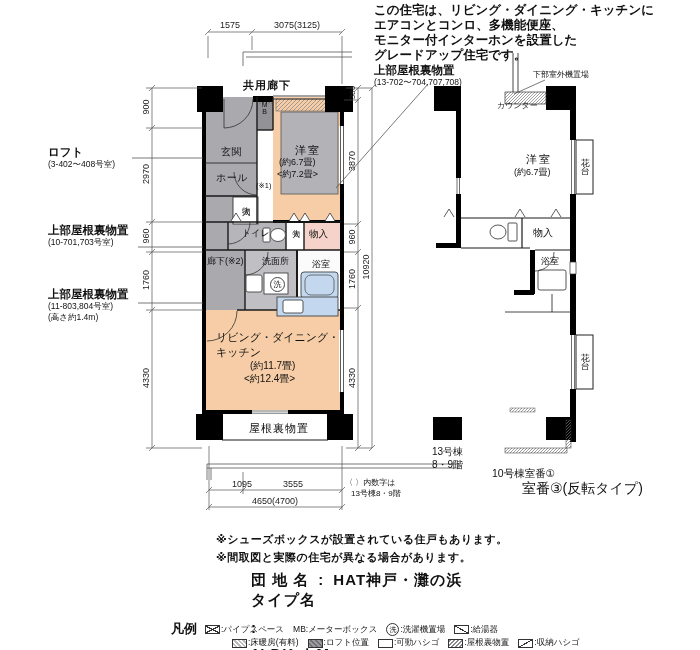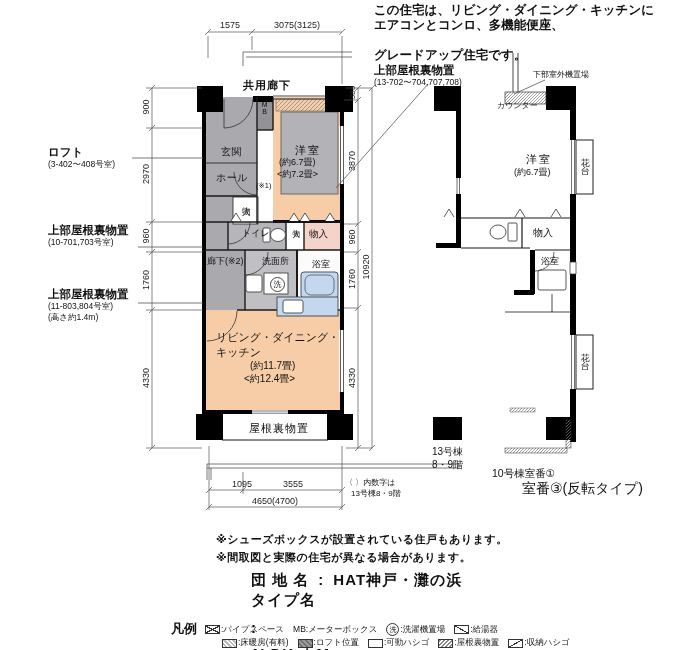--- a/index.html
+++ b/index.html
@@ -218,20 +218,21 @@
       <path d="M300,221 L305,213 L310,221"></path>
       <path d="M325,221 L330,213 L335,221"></path>
       <path d="M444,217 L449,209 L454,217"></path>
       <path d="M515,217 L520,209 L525,217"></path>
       <path d="M551,217 L556,209 L561,217"></path>
     </g>
   </svg>
 
   <div class="lbl b" style="left:374px; top:3px; font-size:12.5px;">この住宅は、リビング・ダイニング・キッチンに</div>
   <div class="lbl b" style="left:374px; top:18px; font-size:12.5px;">エアコンとコンロ、多機能便座、</div>
+  <div class="lbl b" style="left:374px; top:33px; font-size:12.5px;">モニター付インターホンを設置した</div>
   <div class="lbl b" style="left:374px; top:48px; font-size:12.5px;">グレードアップ住宅です。</div>
 
   <div class="lbl callout-title" style="left:374px; top:64px;">上部屋根裏物置</div>
   <div class="lbl callout-sub" style="left:374px; top:78px;">(13-702〜704,707,708)</div>
 
   <div class="lbl callout-title" style="left:48px; top:146px;">ロフト</div>
   <div class="lbl callout-sub" style="left:48px; top:160px;">(3-402〜408号室)</div>
 
   <div class="lbl callout-title" style="left:48px; top:224px;">上部屋根裏物置</div>
   <div class="lbl callout-sub" style="left:48px; top:238px;">(10-701,703号室)</div>
@@ -326,21 +327,21 @@
     <span class="legend-item">
       <span class="sym-washer">洗</span>
       <span>:洗濯機置場</span>
     </span>
     <span class="legend-item">
       <span class="sym sym-heater"></span>
       <span>:給湯器</span>
     </span>
   </div>
 
-  <div class="legend-row" style="left:222px; top:637px;">
+  <div class="legend-row" style="left:232px; top:637px;">
     <span class="legend-item">
       <span class="sym sym-floorheat"></span>
       <span>:床暖房(有料)</span>
     </span>
     <span class="legend-item">
       <span class="sym sym-loftpos"></span>
       <span>:ロフト位置</span>
     </span>
     <span class="legend-item">
       <span class="sym"></span>

